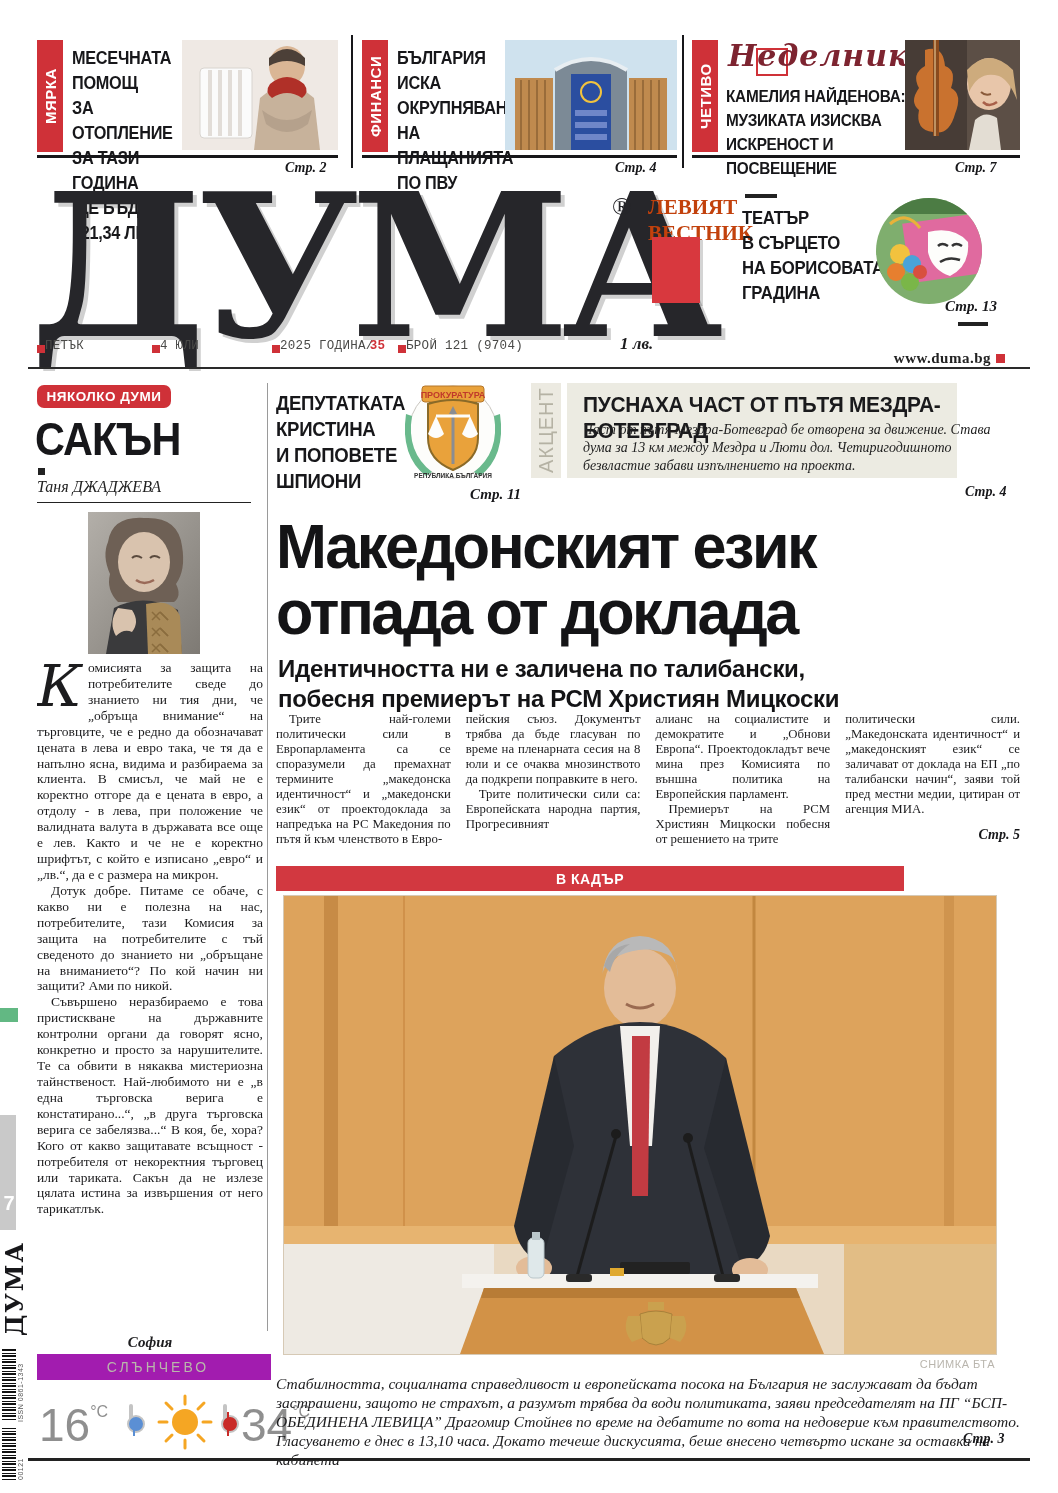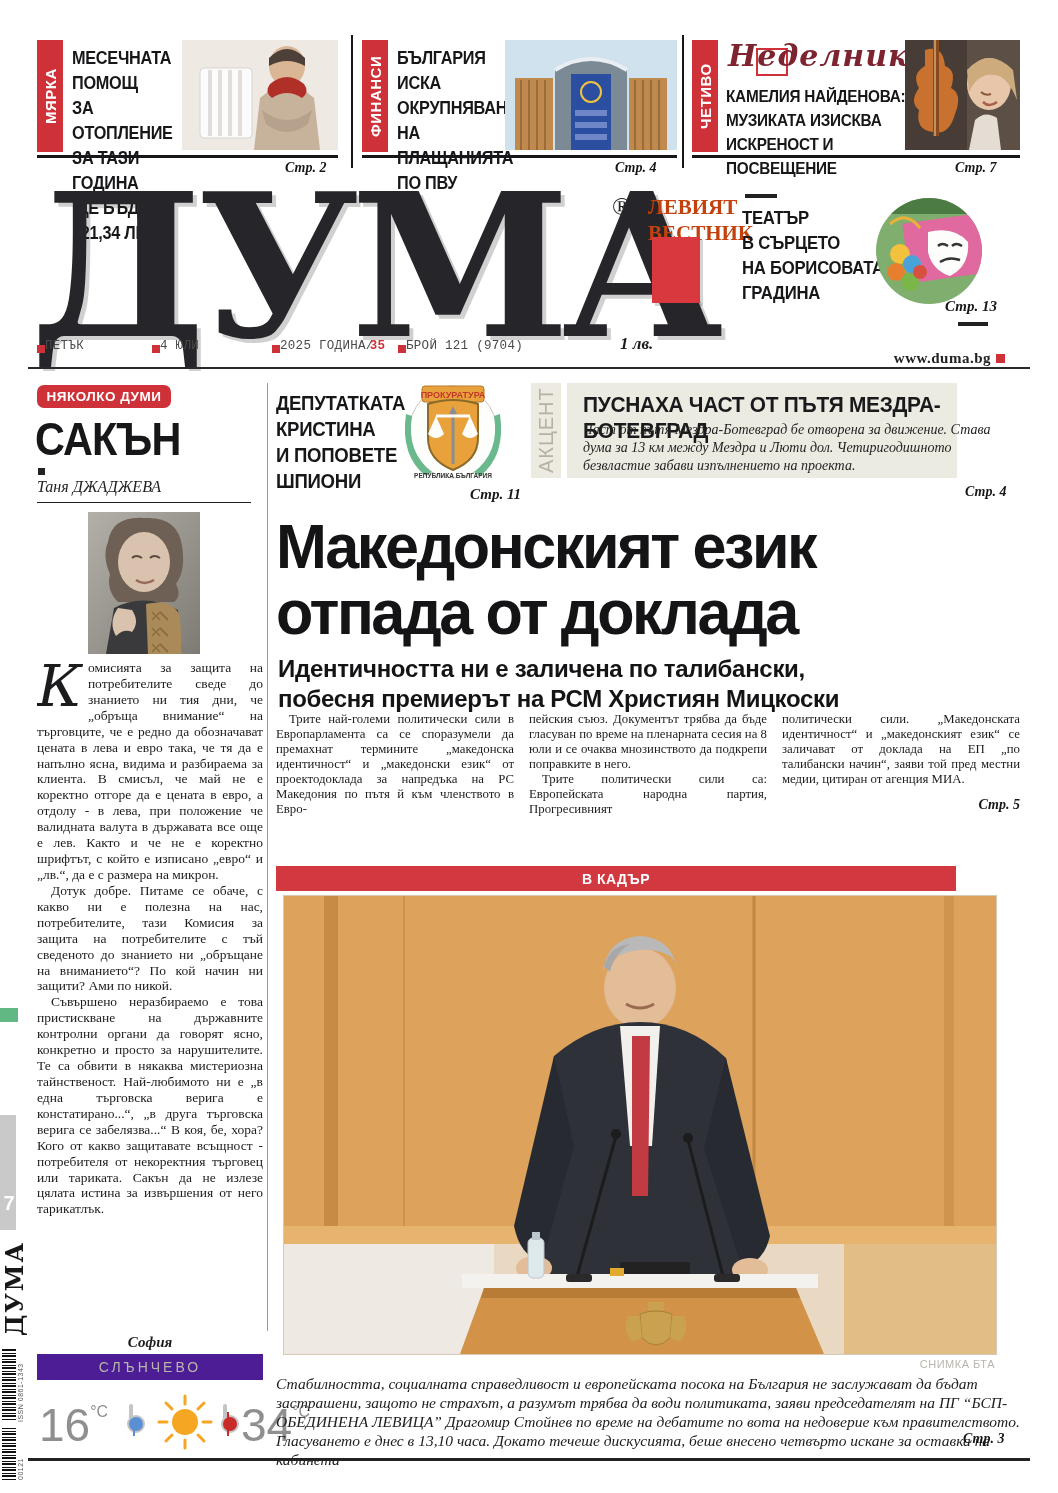--- a/index.html
+++ b/index.html
@@ -59,21 +59,21 @@
   .col p{margin:0;}
   .col p.ind{text-indent:13px;}
   .col p.first{text-indent:13px;}
 
   .kicker{background:#d23840;color:#fff;font-family:"Liberation Sans",sans-serif;font-weight:bold;
         font-size:14px;letter-spacing:.5px;display:flex;align-items:center;justify-content:center;}
   .credit{font-family:"Liberation Sans",sans-serif;font-size:11px;color:#b9b5ad;letter-spacing:.5px;}
   .caption{font-style:italic;font-size:15.5px;line-height:19px;color:#1c1c1e;}
 
   
-  .wbox{background:#4c1d95;display:flex;align-items:center;justify-content:center;}
+  .wbox{background:#a21caf;display:flex;align-items:center;justify-content:center;padding-left:8px;}
   .wcond{font-family:"Liberation Sans",sans-serif;font-size:14px;letter-spacing:3px;color:#b9b7ab;}
   .wnum{font-family:"Liberation Sans",sans-serif;font-size:46px;color:#8f8f8f;line-height:1;}
   .wdeg{font-family:"Liberation Sans",sans-serif;font-size:16px;color:#8f8f8f;vertical-align:top;position:relative;top:2px;}
   .thermo{width:10px;height:34px;border:2px solid #c4c4c4;border-radius:6px;position:relative;background:#fff;}
   .thermo .bulb{position:absolute;left:-4px;bottom:-10px;width:14px;height:14px;border-radius:50%;border:2px solid #c4c4c4;}
   .thermo.cold .bulb{background:#5b8fd4;}
   .thermo.cold::after{content:"";position:absolute;left:2px;top:14px;width:2px;height:16px;background:#5b8fd4;}
   .thermo.hot .bulb{background:#c92b28;}
   .thermo.hot::after{content:"";position:absolute;left:2px;top:6px;width:2px;height:24px;background:#c92b28;}
 
@@ -334,26 +334,30 @@
   </div>
   <div class="abs cols" style="left:276px;top:712px;width:744px;height:148px;overflow:hidden;">
     <div class="col">
       <p class="first">Трите най-големи политически сили в Европарламента са се споразумели да премахнат термините „македонска идентичност“ и „македонски език“ от проектодоклада за напредъка на РС Македония по пътя й към членството в Евро-</p>
     </div>
     <div class="col">
       <p>пейския съюз. Документът трябва да бъде гласуван по време на пленарната сесия на 8 юли и се очаква мнозинството да подкрепи поправките в него.</p>
       <p class="ind">Трите политически сили са: Европейската народна партия, Прогресивният</p>
     </div>
     <div class="col">
+      <p>алианс на социалистите и демократите и „Обнови Европа“. Проектодокладът вече мина през Комисията по външна политика на Европейския парламент.</p>
+      <p class="ind">Премиерът на РСМ Християн Мицкоски побесня от решението на трите</p>
+    </div>
+    <div class="col">
       <p>политически сили. „Македонската идентичност“ и „македонският език“ се заличават от доклада на ЕП „по талибански начин“, заяви той пред местни медии, цитиран от агенция МИА.</p>
       <p style="text-align:right;margin-top:10px;" class="pref">Стр. 5</p>
     </div>
   </div>
 
-  <div class="abs kicker" style="left:276px;top:866px;width:680px;height:25px;">В КАДЪР</div>
+  <div class="abs kicker" style="left:276px;top:866px;width:628px;height:25px;">В КАДЪР</div>
 
   <svg class="abs" style="left:283px;top:895px;border:1px solid #d6c9b5;" width="712" height="458" viewBox="0 0 712 458">
     <rect width="712" height="458" fill="#d99c55"></rect>
     <rect x="0" y="0" width="712" height="330" fill="#dda35c"></rect>
     <rect x="40" y="0" width="14" height="340" fill="#c78b46"></rect>
     <rect x="660" y="0" width="10" height="340" fill="#cf944e"></rect>
     <line x1="470" y1="0" x2="470" y2="340" stroke="#c2873f" stroke-width="3"></line>
     <line x1="120" y1="0" x2="120" y2="340" stroke="#d0914a" stroke-width="2"></line>
     <rect x="0" y="330" width="712" height="18" fill="#e7b470"></rect>
     <rect x="0" y="348" width="210" height="110" fill="#eeeae3"></rect>

